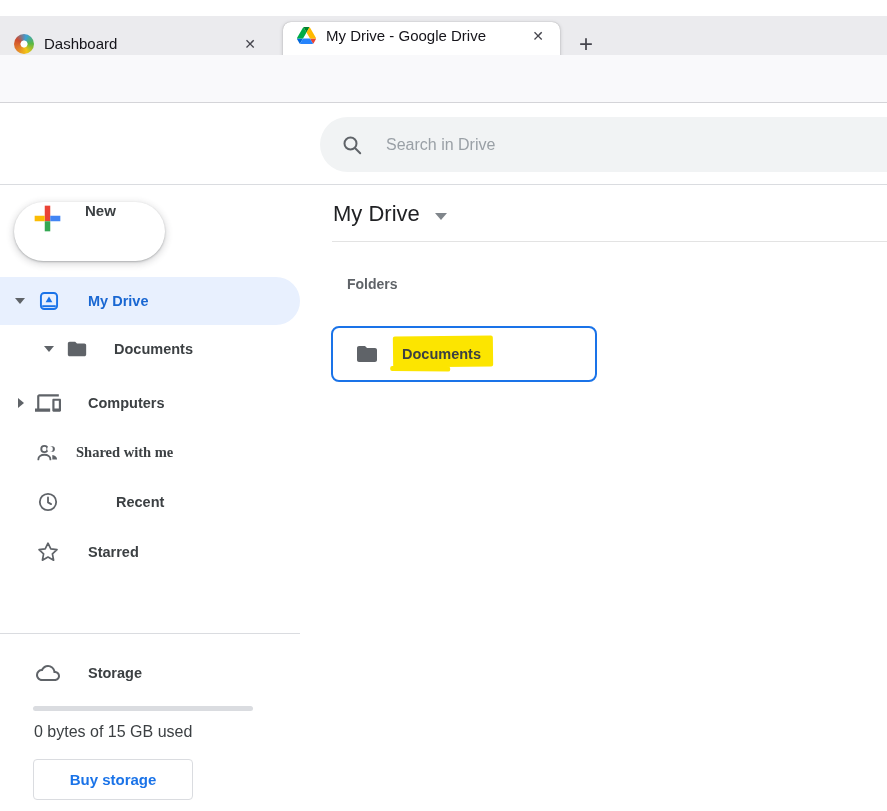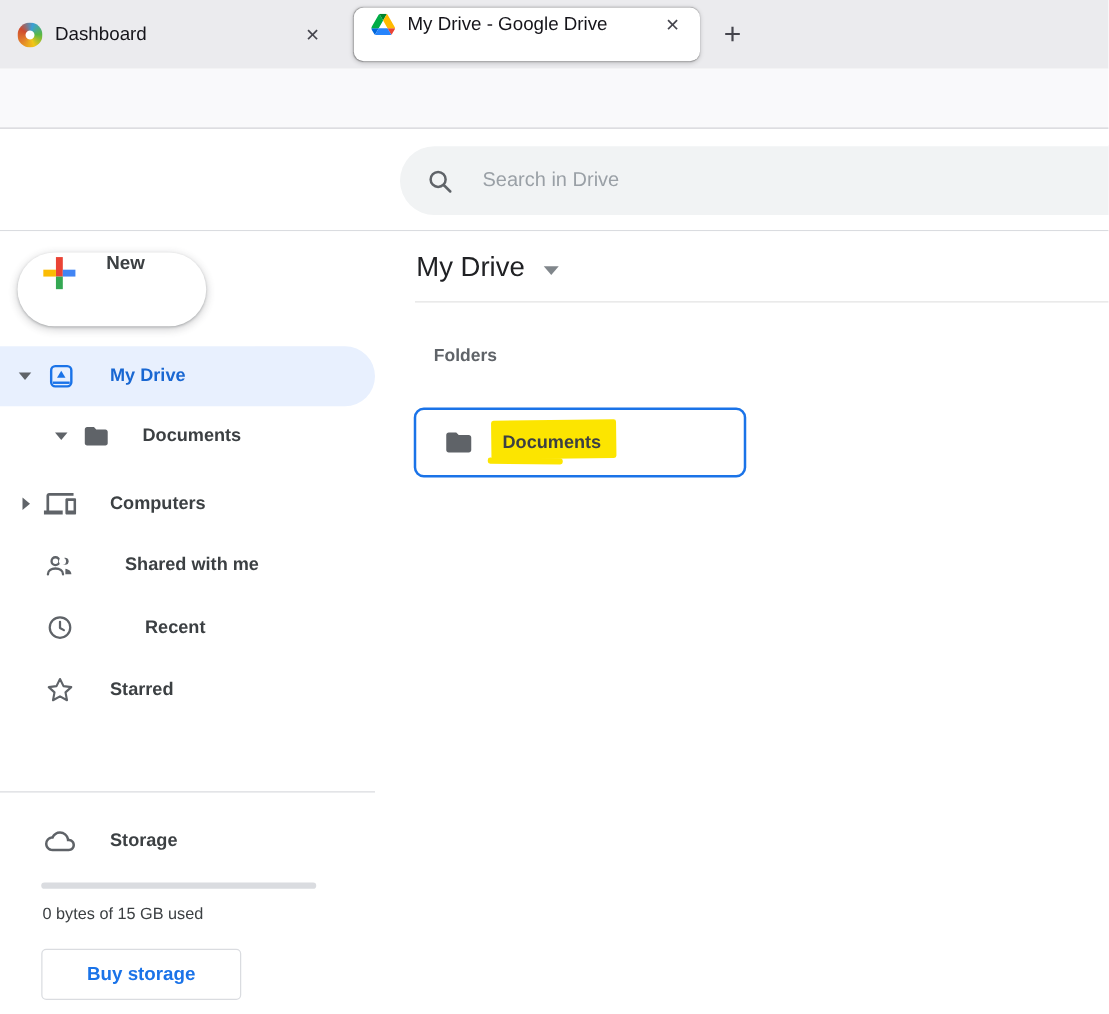--- a/index.html
+++ b/index.html
@@ -1,20 +1,20 @@
 <!DOCTYPE html>
 <html><head>
 <meta charset="utf-8">
 <style>
   html,body{margin:0;padding:0;background:#fff;}
   .screen{position:relative;width:887px;height:811px;overflow:hidden;background:#fff;
           font-family:"Liberation Sans",sans-serif;-webkit-font-smoothing:antialiased;}
 
   
-  .tabbar{position:absolute;left:0;top:0;width:100%;height:55px;background:#ebebee;}
+  .tabbar{position:absolute;left:0;top:16px;width:100%;height:55px;background:#ebebee;}
   .tab{position:absolute;display:flex;align-items:center;}
   .tab-inactive{left:0;top:0;width:272px;height:55px;padding:0 10px 0 14px;box-sizing:border-box;}
   .tab-active{left:283px;top:6px;width:277px;height:43px;background:#fff;border-radius:8px;
               box-shadow:0 0 1px rgba(0,0,0,.35),0 1px 4px rgba(0,0,0,.18);
               padding:0 10px 16px 14px;box-sizing:border-box;}
   .tab-title{margin-left:10px;font-size:15px;color:#15141a;white-space:nowrap;overflow:hidden;}
   .tab-close{margin-left:auto;width:24px;height:24px;display:flex;align-items:center;justify-content:center;
              font-size:14px;color:#45454d;border-radius:4px;cursor:default;}
   .swirl{width:20px;height:20px;border-radius:50%;flex:0 0 auto;
          background:radial-gradient(circle at 50% 50%,#ffffff 0 3.2px,rgba(255,255,255,0) 3.9px),
@@ -65,21 +65,21 @@
   .row-storage{top:464px;}
 
   .caret-down{width:0;height:0;border-left:5px solid transparent;border-right:5px solid transparent;
               border-top:6px solid #5f6368;}
   .caret-right{width:0;height:0;border-top:5px solid transparent;border-bottom:5px solid transparent;
                border-left:6px solid #5f6368;}
   .pos{position:absolute;}
 
   .side-divider{position:absolute;left:0;top:448px;width:300px;height:1px;background:#dadce0;}
   .storage-bar{position:absolute;left:33px;top:521px;width:220px;height:5px;border-radius:3px;background:#dadce0;}
-  .storage-usage{position:absolute;left:34px;top:538px;font-size:13px;color:#3c4043;}
+  .storage-usage{position:absolute;left:34px;top:538px;font-size:16px;color:#3c4043;}
   .buy-btn{position:absolute;left:33px;top:574px;width:160px;height:41px;background:#fff;
            border:1px solid #dadce0;border-radius:4px;display:flex;align-items:center;justify-content:center;
            font-size:15px;font-weight:600;color:#1a73e8;box-sizing:border-box;}
 
   
   .main{position:absolute;left:300px;top:185px;right:0;bottom:0;background:#fff;}
   .main-title-row{position:absolute;left:33px;top:16px;display:flex;align-items:center;}
   .main-title{font-size:22px;color:#202124;}
   .title-caret{margin-left:15px;margin-top:4px;width:0;height:0;border-left:6px solid transparent;
                border-right:6px solid transparent;border-top:7px solid #80868b;}
@@ -213,21 +213,21 @@
     </div>
 
     <div class="side-row row-shared">
       <svg class="pos" style="left:35px;" width="25" height="25" viewBox="0 0 24 24">
         <circle cx="9" cy="8.6" r="3" fill="none" stroke="#5f6368" stroke-width="1.8"></circle>
         <path d="M3.2 18.6c0-2.9 2.7-4.4 5.8-4.4s5.8 1.5 5.8 4.4" fill="none" stroke="#5f6368" stroke-width="1.8" stroke-linecap="round"></path>
         <circle cx="16.4" cy="8.6" r="2.7" fill="#5f6368"></circle>
         <circle cx="14.4" cy="8.6" r="2.7" fill="#ffffff"></circle>
         <path d="M16.6 14.4c2.7.4 4.6 1.9 4.6 4.2h-4.6z" fill="#5f6368"></path>
       </svg>
-      <span class="side-label pos" style="left:100px;">Shared with me</span>
+      <span class="side-label pos" style="left:76px;font-family:Liberation Serif, serif;">Shared with me</span>
     </div>
 
     <div class="side-row row-recent">
       <svg class="pos" style="left:36px;" width="24" height="24" viewBox="0 0 24 24">
         <circle cx="12" cy="12" r="8.2" fill="none" stroke="#5f6368" stroke-width="1.8"></circle>
         <path d="M12 7.4v5l3.1 1.7" fill="none" stroke="#5f6368" stroke-width="1.8" stroke-linecap="round" stroke-linejoin="round"></path>
       </svg>
       <span class="side-label pos" style="left:88px;margin-left:28px;">Recent</span>
     </div>
 

